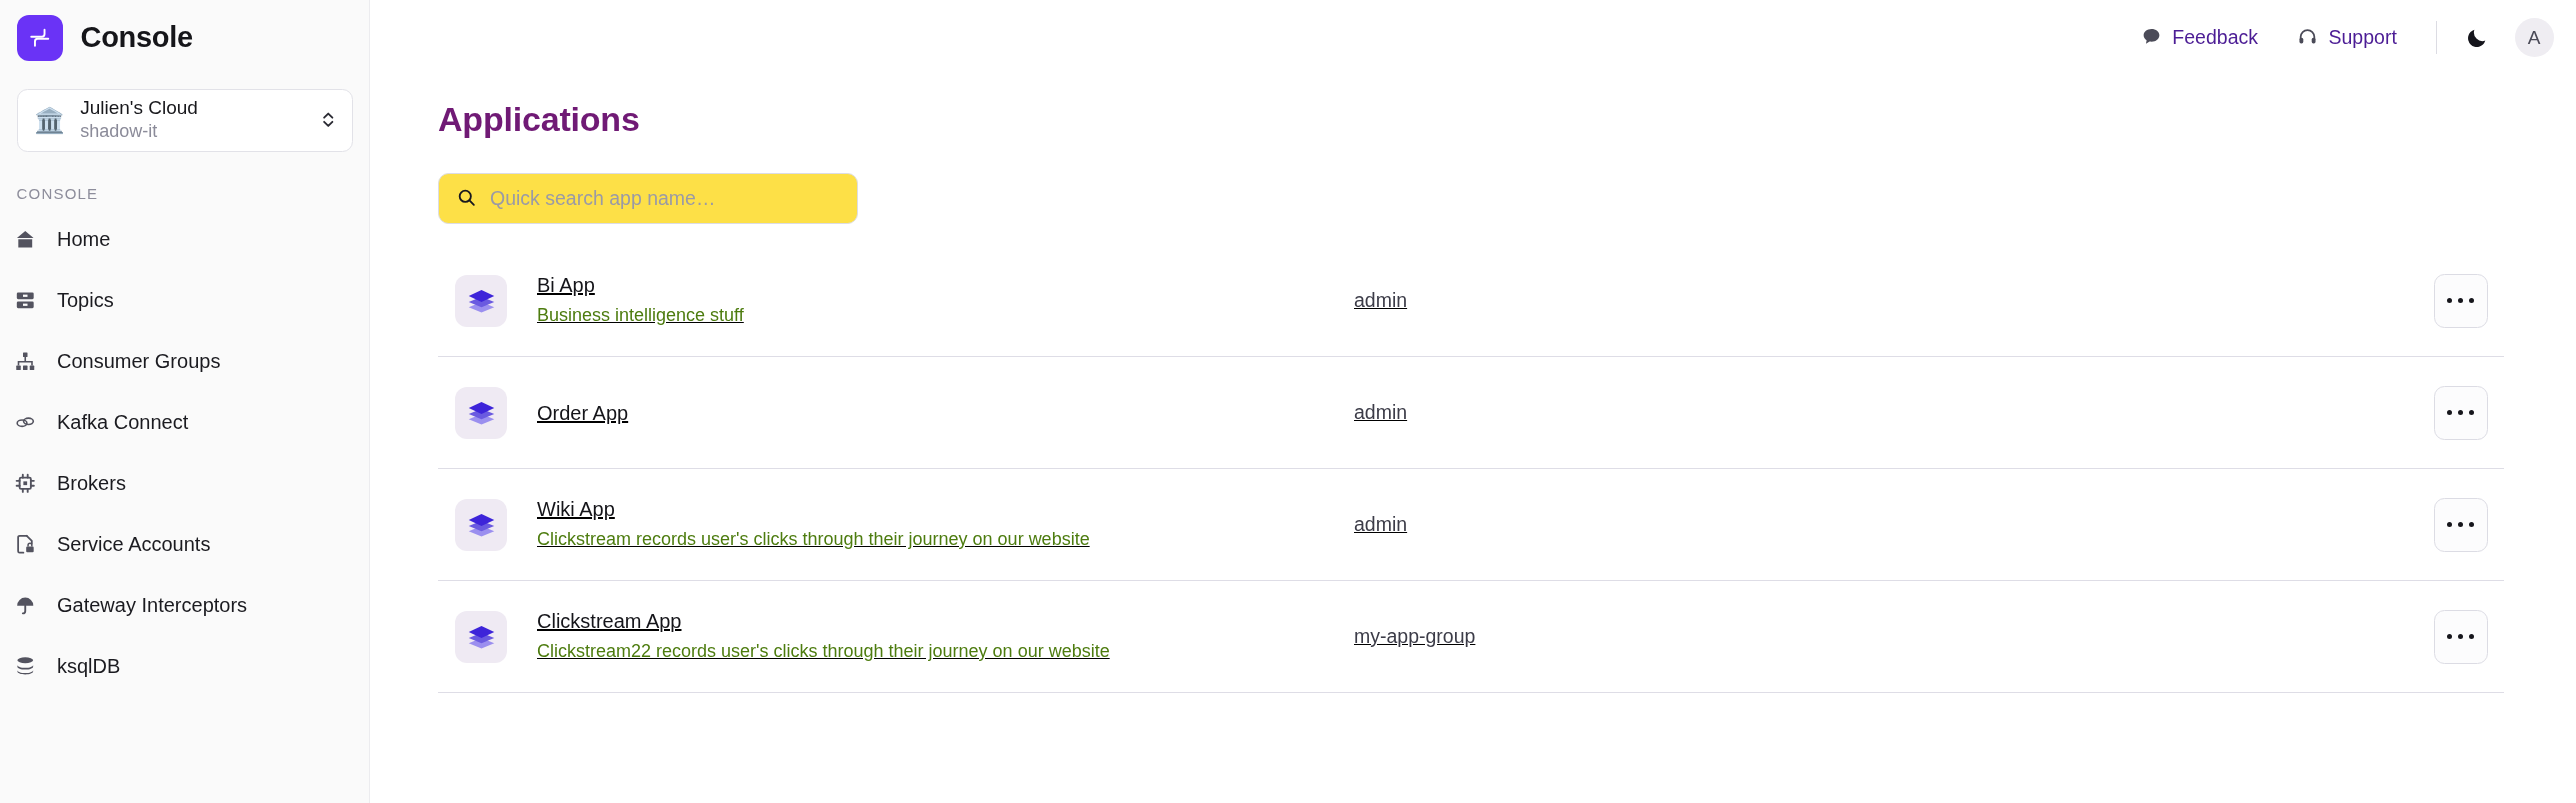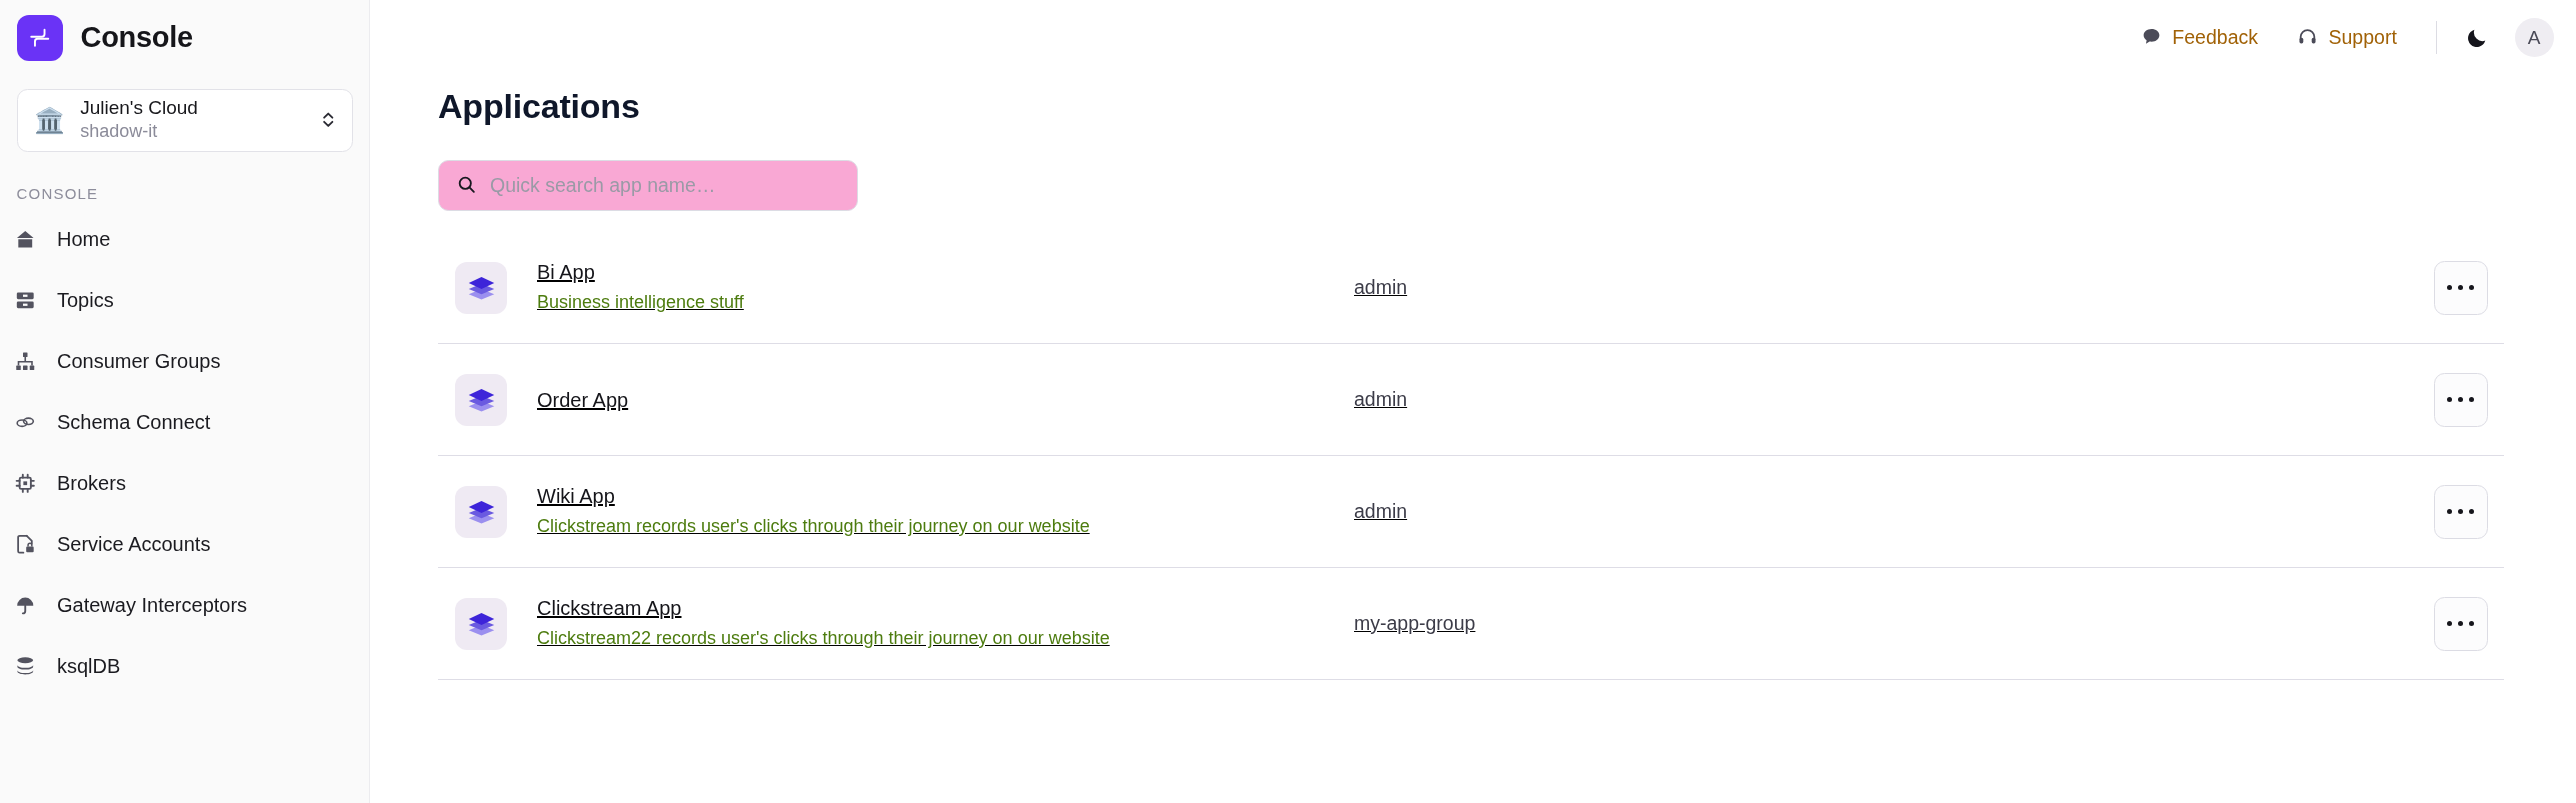--- a/index.html
+++ b/index.html
@@ -133,21 +133,21 @@
     display: flex;
     align-items: center;
     gap: 10.5px;
     padding: 0 19.5px;
     height: 45px;
     cursor: pointer;
     color: #4b4b58;
   }
   .top-action-label {
     font-size: 19.5px;
-    color: #a16207;
+    color: #4c1d95;
     white-space: nowrap;
   }
   .top-divider {
     width: 0.7px;
     height: 33px;
     background: #dcdce3;
     margin: 0 19.5px;
   }
   .theme-toggle {
     width: 42px;
@@ -171,36 +171,36 @@
   .avatar-initial {
     font-size: 19px;
     color: #4a4a57;
   }
 
   .content { padding: 0 0 0 68px; }
 
   .page-title {
     font-size: 34px;
     font-weight: 700;
-    color: #0f172a;
+    color: #701a75;
     letter-spacing: -0.2px;
-    margin-top: 12px;
+    margin-top: 25px;
   }
 
   .search-wrap {
     margin-top: 34px;
     width: 420px;
     height: 51px;
     border: 0.7px solid #dcdce4;
     border-radius: 10.5px;
     display: flex;
     align-items: center;
     padding: 0 16.5px;
     gap: 13.5px;
-    background: #f9a8d4;
+    background: #fde047;
   }
   .search-input {
     border: 0;
     outline: 0;
     font-size: 19.5px;
     font-family: "Liberation Sans", sans-serif;
     color: #1b1b20;
     width: 100%;
     background: transparent;
   }
@@ -347,21 +347,21 @@
         <span class="nav-label">Consumer Groups</span>
       </div>
 
       <div class="nav-item">
         <span class="nav-icon">
           <svg width="22.5" height="22.5" viewBox="0 0 24 24" fill="none" aria-hidden="true">
             <ellipse cx="8.6" cy="13" rx="5.2" ry="3.4" stroke="currentColor" stroke-width="1.7"></ellipse>
             <ellipse cx="15.4" cy="11" rx="5.2" ry="3.4" stroke="currentColor" stroke-width="1.7"></ellipse>
           </svg>
         </span>
-        <span class="nav-label">Schema Connect</span>
+        <span class="nav-label">Kafka Connect</span>
       </div>
 
       <div class="nav-item">
         <span class="nav-icon">
           <svg width="22.5" height="22.5" viewBox="0 0 24 24" fill="none" aria-hidden="true">
             <rect x="6" y="6" width="12" height="12" rx="1.6" stroke="currentColor" stroke-width="2"></rect>
             <rect x="10" y="10" width="4" height="4" fill="currentColor"></rect>
             <path d="M9.4 2.8v3.2M14.6 2.8v3.2M9.4 18v3.2M14.6 18v3.2M2.8 9.4h3.2M2.8 14.6h3.2M18 9.4h3.2M18 14.6h3.2" stroke="currentColor" stroke-width="2" stroke-linecap="round"></path>
           </svg>
         </span>

